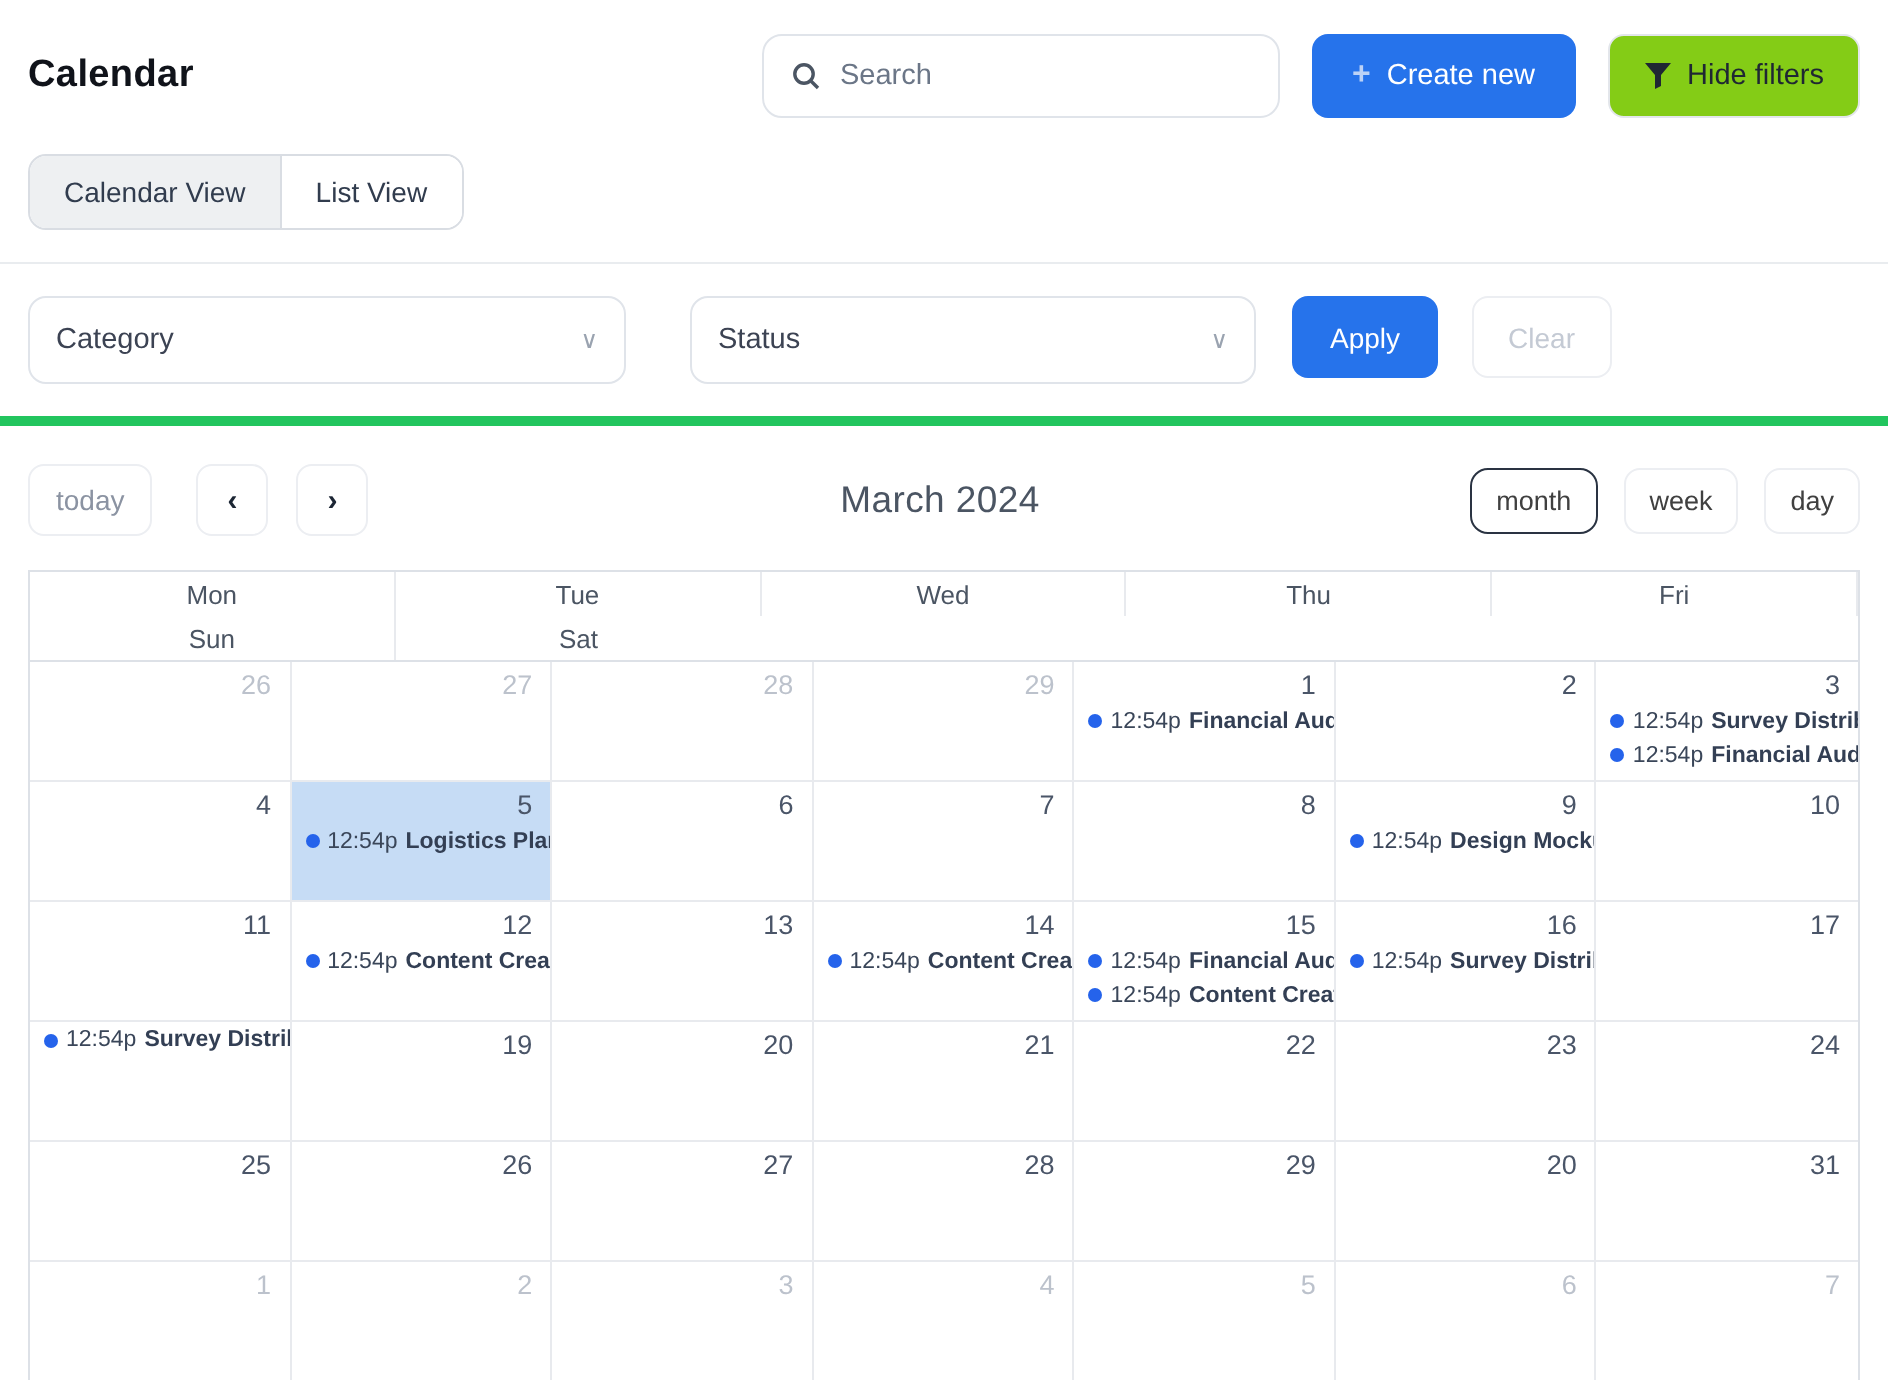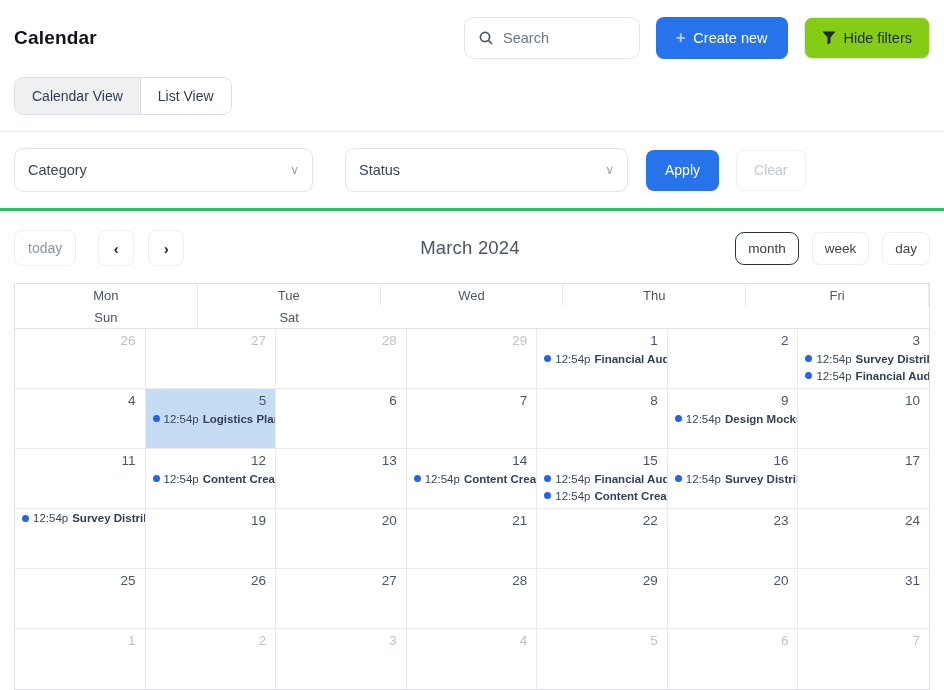--- a/index.html
+++ b/index.html
@@ -3,42 +3,42 @@
 <meta charset="utf-8">
 <style>
   * { box-sizing: border-box; margin: 0; padding: 0; }
   html,body { width: 944px; height: 690px; background:#fff; }
   body { font-family: "Liberation Sans", sans-serif; color:#2d3a4e; overflow:hidden; }
 
   
   .header { display:flex; align-items:center; padding:17px 14px 8px 14px; }
   .page-title { font-size:19px; font-weight:bold; color:#10131a; letter-spacing:.2px; }
   .header-right { margin-left:auto; display:flex; align-items:center; gap:16px; }
-  .search-box { display:flex; align-items:center; gap:9px; width:176px; height:42px;
+  .search-box { display:flex; align-items:center; gap:9px; width:259px; height:42px;
     border:1px solid #e0e4ea; border-radius:10px; padding:0 13px; background:#fff; }
   .search-box input { border:none; outline:none; font-size:14.5px; width:100%;
     font-family:"Liberation Sans",sans-serif; color:#2d3a4e; background:transparent; }
   .search-box input::placeholder { color:#6b7687; }
   .btn { display:inline-flex; align-items:center; justify-content:center; gap:8px;
     height:42px; border-radius:8px; font-size:14.5px; cursor:pointer; border:1px solid transparent;
     font-family:"Liberation Sans",sans-serif; }
   .btn-primary { background:#2673eb; color:#fff; padding:0 19px; }
   .btn-primary .plus { color:#bcd2f6; font-size:16px; font-weight:bold; }
   .btn-outline { background:#84cc16; border-color:#e3e6eb; color:#1f2733; padding:0 17px; font-weight:500;justify-content:flex-end; }
 
   
   .tabs-row { padding:10px 14px 16px 14px; border-bottom:1px solid #e9ecef; }
   .segmented { display:inline-flex; border:1px solid #d9dde3; border-radius:9px; overflow:hidden; background:#fff; }
   .segment { padding:10px 17px; font-size:14px; color:#313c4e; background:#fff; border:none; cursor:pointer;
     font-family:"Liberation Sans",sans-serif; }
   .segment.active { background:#eef0f2; }
   .segment + .segment { border-left:1px solid #d9dde3; }
 
   
-  .filters { display:flex; align-items:center; padding:16px 14px; border-bottom:3px solid #22c55e; }
+  .filters { display:flex; padding:16px 14px; border-bottom:5px solid #22c55e; }
   .select { display:flex; align-items:center; justify-content:space-between; height:44px;
     border:1px solid #e0e4ea; border-radius:9px; padding:0 13px; font-size:14.5px; color:#3c4353; cursor:pointer; background:#fff; }
   .select .chev { color:#9aa3b0; font-size:12px; }
   .select-category { width:299px; margin-right:32px; }
   .select-status   { width:283px; margin-right:18px; }
   .btn-apply { height:41px; padding:0 18px; background:#2673eb; color:#fff; border-radius:8px; font-size:14px; }
   .btn-clear { height:41px; padding:0 17px; margin-left:17px; background:#fff; border:1px solid #eceef2;
     color:#c4cad4; border-radius:8px; font-size:14px; cursor:default; }
 
   

